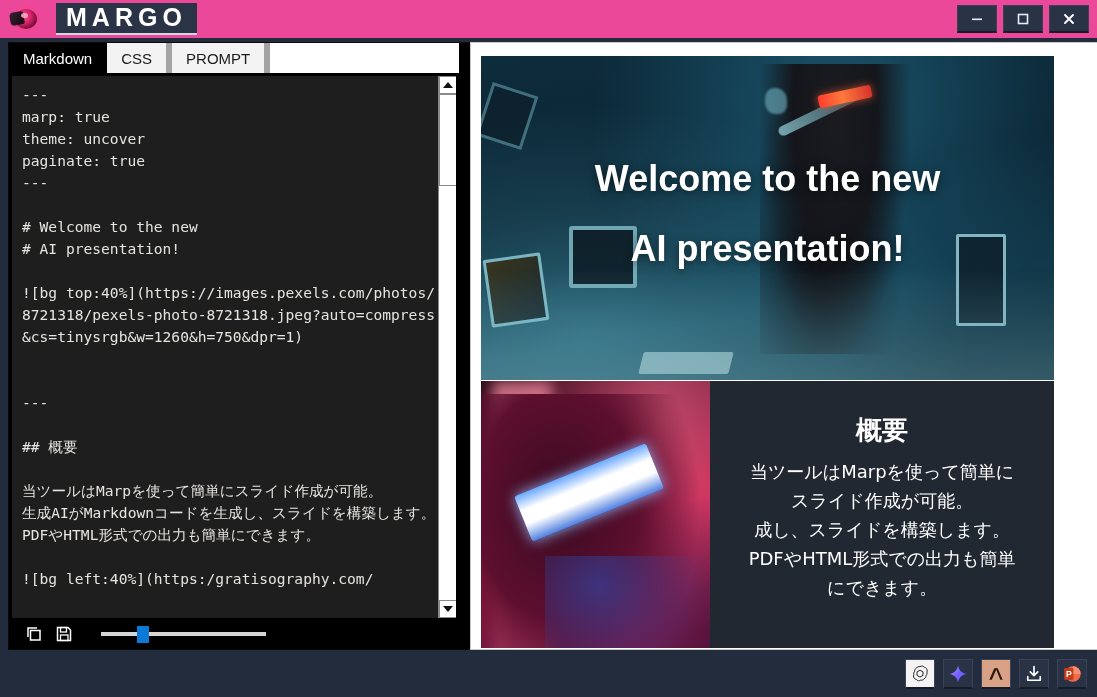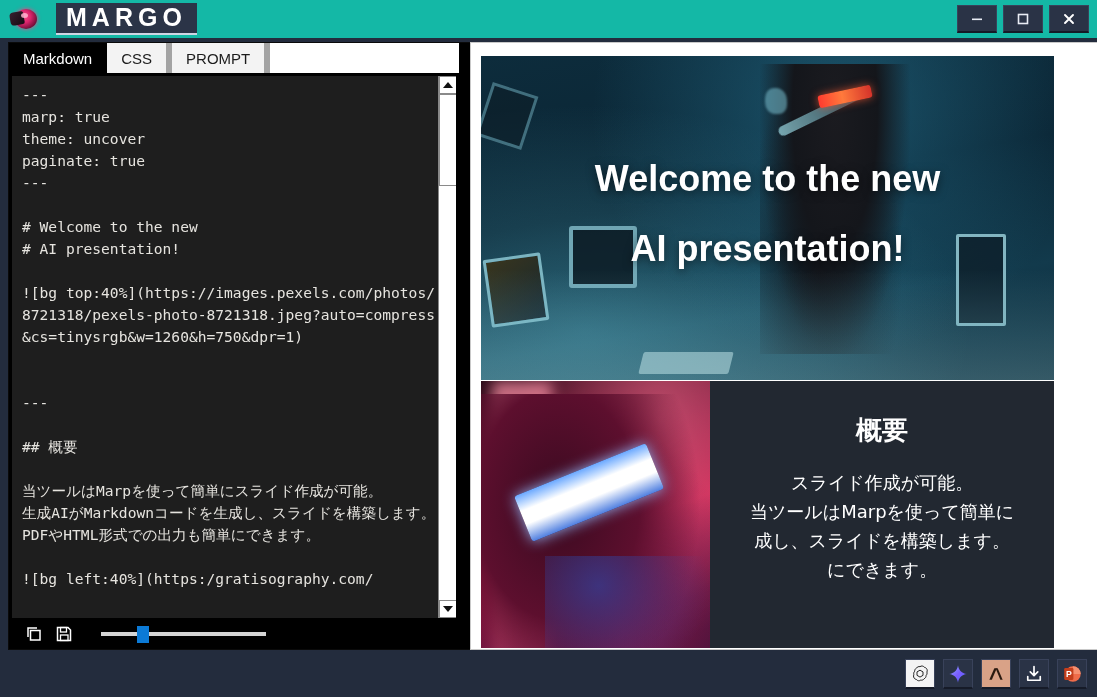--- a/index.html
+++ b/index.html
@@ -6,21 +6,21 @@
   html, body {
     width: 1097px; height: 697px;
     overflow: hidden;
     background: #232c3d;
     font-family: "Liberation Sans", sans-serif;
   }
 
   
   #titlebar {
     position: absolute; left: 0; top: 0; width: 1097px; height: 38px;
-    background: #14b8a6;
+    background: #ec4899;
     display: flex; align-items: center;
   }
   #logo-wrap {
     width: 40px; height: 38px; margin-left: 6px;
     display: flex; align-items: center; justify-content: center;
   }
   .gem {
     width: 32px; height: 24px; position: relative;
   }
   .gem .gem-body {
@@ -243,21 +243,21 @@
     position: absolute; left: 28%; bottom: 0; width: 78%; height: 46%;
     background: radial-gradient(ellipse at 30% 20%, rgba(40,80,190,.55) 0%, rgba(30,20,70,0) 62%);
   }
   .s2-right {
     position: absolute; left: 40%; top: 0; right: 0; height: 100%;
     background: #222831;
     padding: 32px 30px 0 30px;
     text-align: center;
   }
   .s2-h2 {
-    color: #ffffff; font-size: 26px; font-weight: 700; margin-bottom: 20px;
+    color: #ffffff; font-size: 26px; font-weight: 700; margin-bottom: 9px;
     font-family: "DejaVu Sans", sans-serif;
   }
   .s2-body {
     color: #ffffff; font-size: 18px; line-height: 29px;
     font-family: "DejaVu Sans", sans-serif;
   }
 
   
   #prev-scroll {
     position: absolute; right: 0; top: 0; width: 16px; height: 606px;
@@ -414,23 +414,24 @@
     <div class="slide" id="slide2">
       <div class="s2-photo">
         <div class="s2-neonbar"></div>
         <div class="s2-head"></div>
         <div class="s2-visor"></div>
         <div class="s2-chin"></div>
       </div>
       <div class="s2-right">
         <div class="s2-h2">概要</div>
         <div class="s2-body">
+          <div>当ツールはMarpを使って簡単に</div>
           <div>スライド作成が可能。</div>
-          <div>当ツールはMarpを使って簡単に</div>
           <div>成し、スライドを構築します。</div>
+          <div>PDFやHTML形式での出力も簡単</div>
           <div>にできます。</div>
         </div>
       </div>
     </div>
   </div>
 
   <div id="prev-scroll">
     <div class="psb-arrow">
       <div class="tri-up"></div>
     </div>

